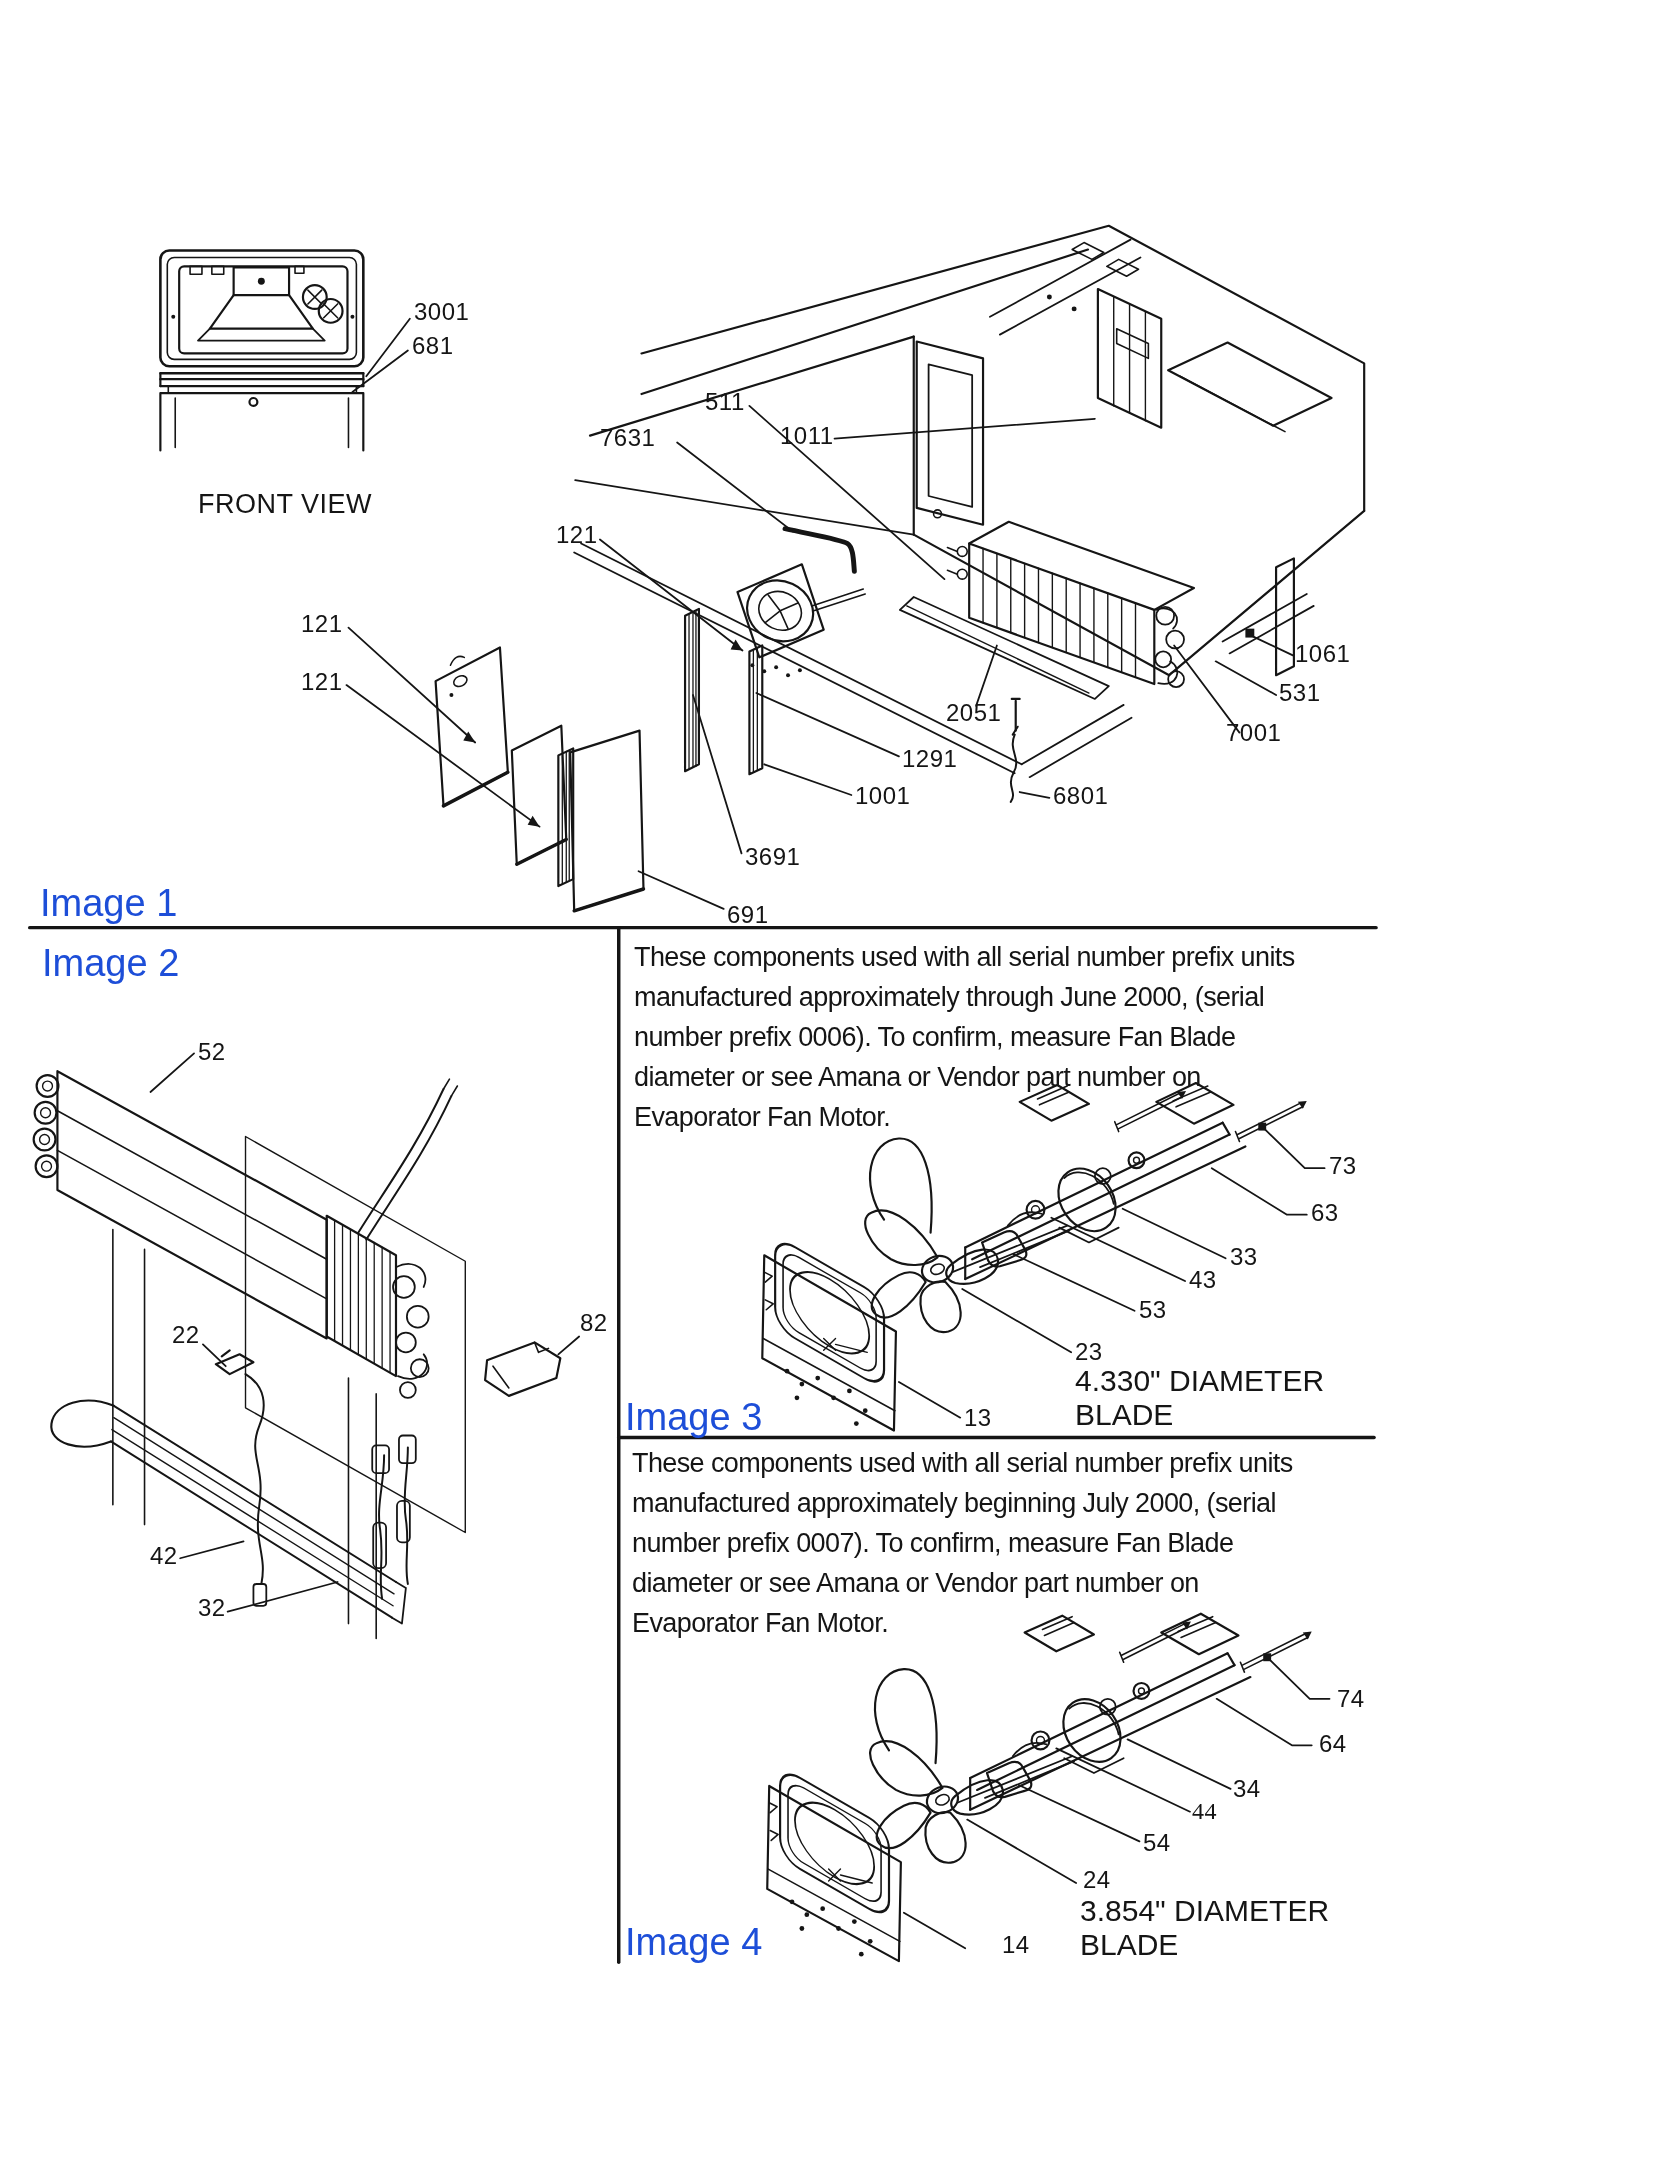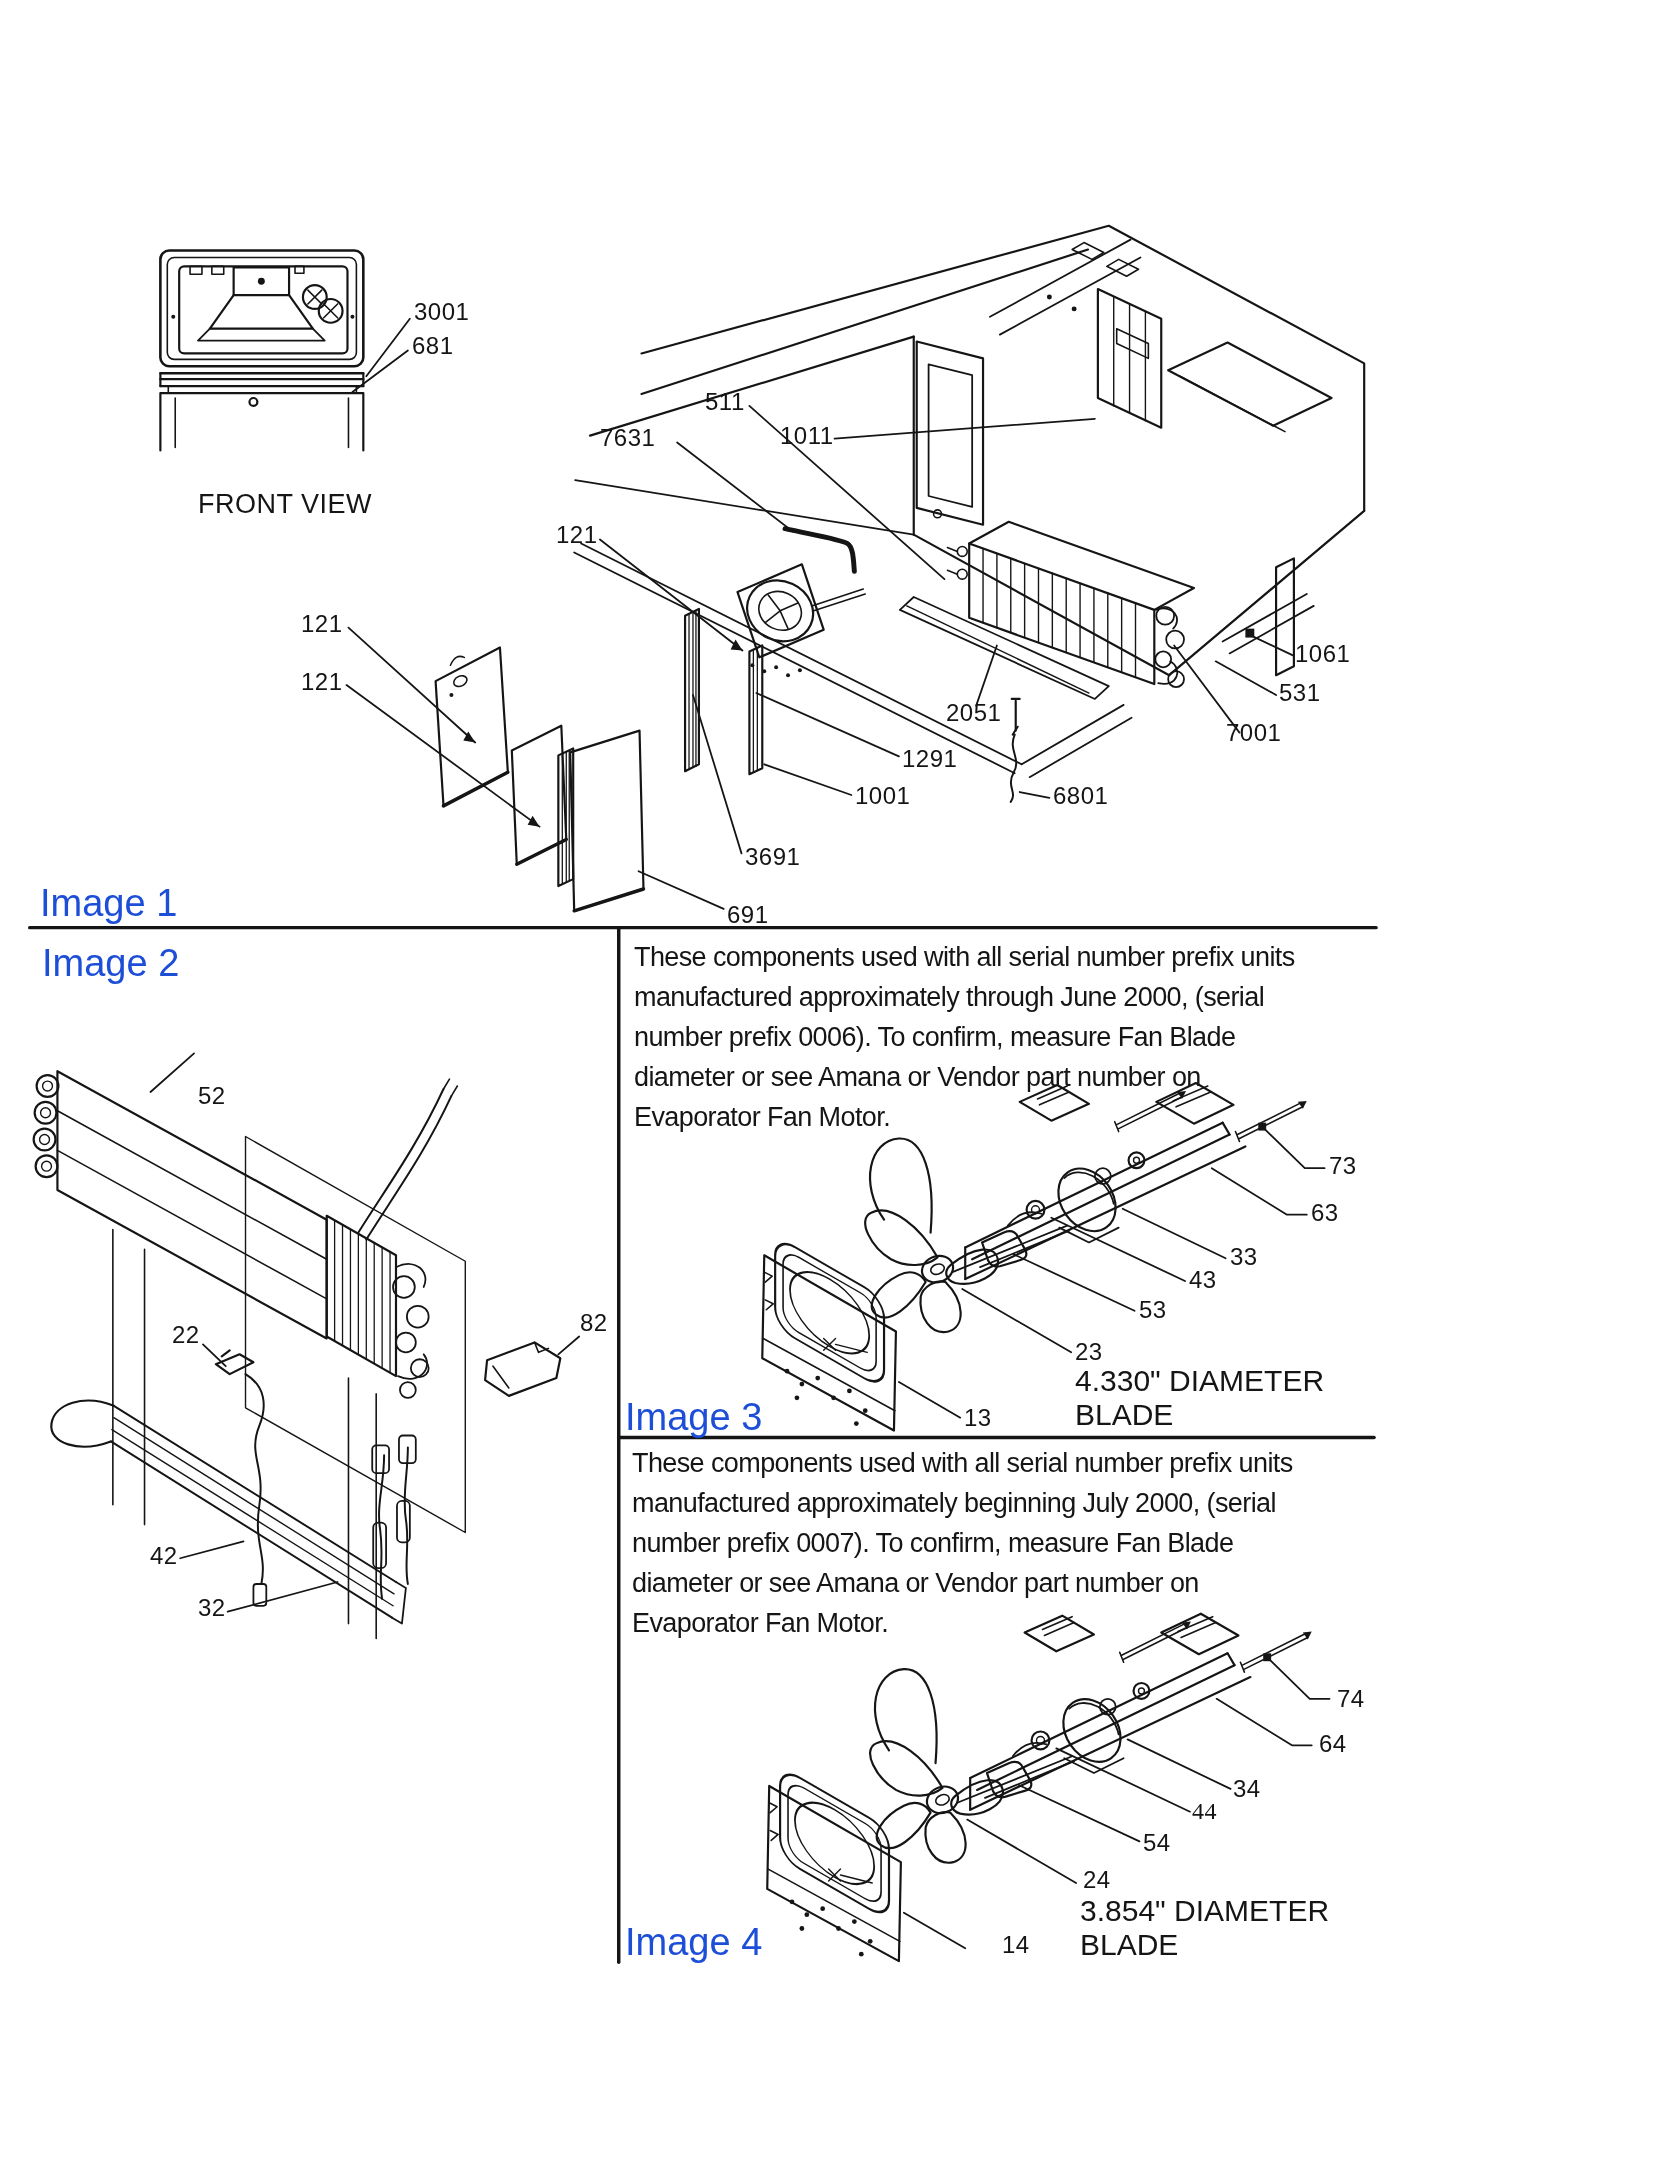--- a/index.html
+++ b/index.html
@@ -359,21 +359,21 @@
       <span class="part-label" style="left: 946px; top: 701px;">2051</span>
       <span class="part-label" style="left: 902px; top: 747px;">1291</span>
       <span class="part-label" style="left: 855px; top: 784px;">1001</span>
       <span class="part-label" style="left: 1053px; top: 784px;">6801</span>
       <span class="part-label" style="left: 745px; top: 845px;">3691</span>
       <span class="part-label" style="left: 727px; top: 903px;">691</span>
     </div>
 
   <span class="section-label" style="left:42px;top:944px">Image 2</span>
   <div>
-      <span class="part-label" style="left: 198px; top: 1040px; margin-top: 44px;">52</span>
+      <span class="part-label" style="left: 198px; top: 1040px;">52</span>
       <span class="part-label" style="left: 172px; top: 1323px;">22</span>
       <span class="part-label" style="left: 580px; top: 1311px;">82</span>
       <span class="part-label" style="left: 150px; top: 1544px;">42</span>
       <span class="part-label" style="left: 198px; top: 1596px;">32</span>
     </div>
 
   <div class="note" style="left:634px;top:937px;width:752px">These components used with all serial number prefix units
 manufactured approximately through June 2000, (serial
 number prefix 0006). To confirm, measure Fan Blade
 diameter or see Amana or Vendor part number on

